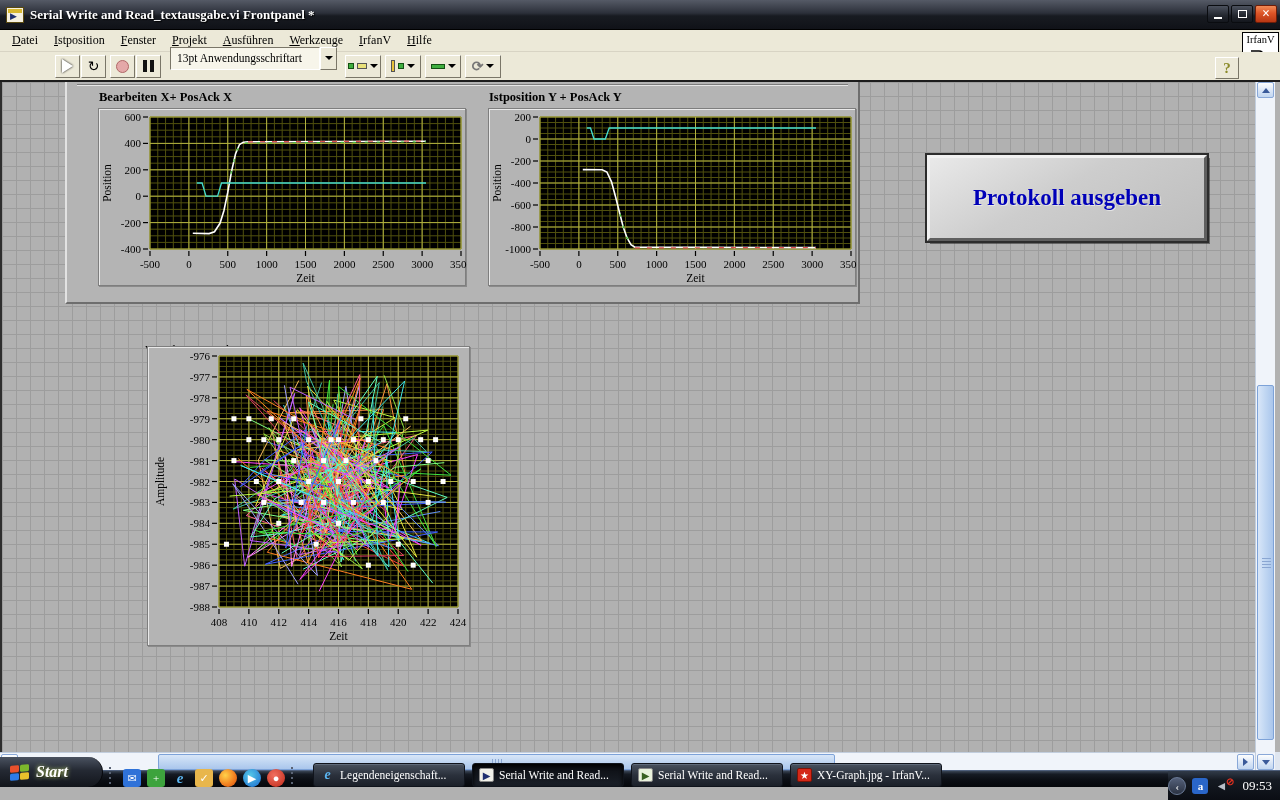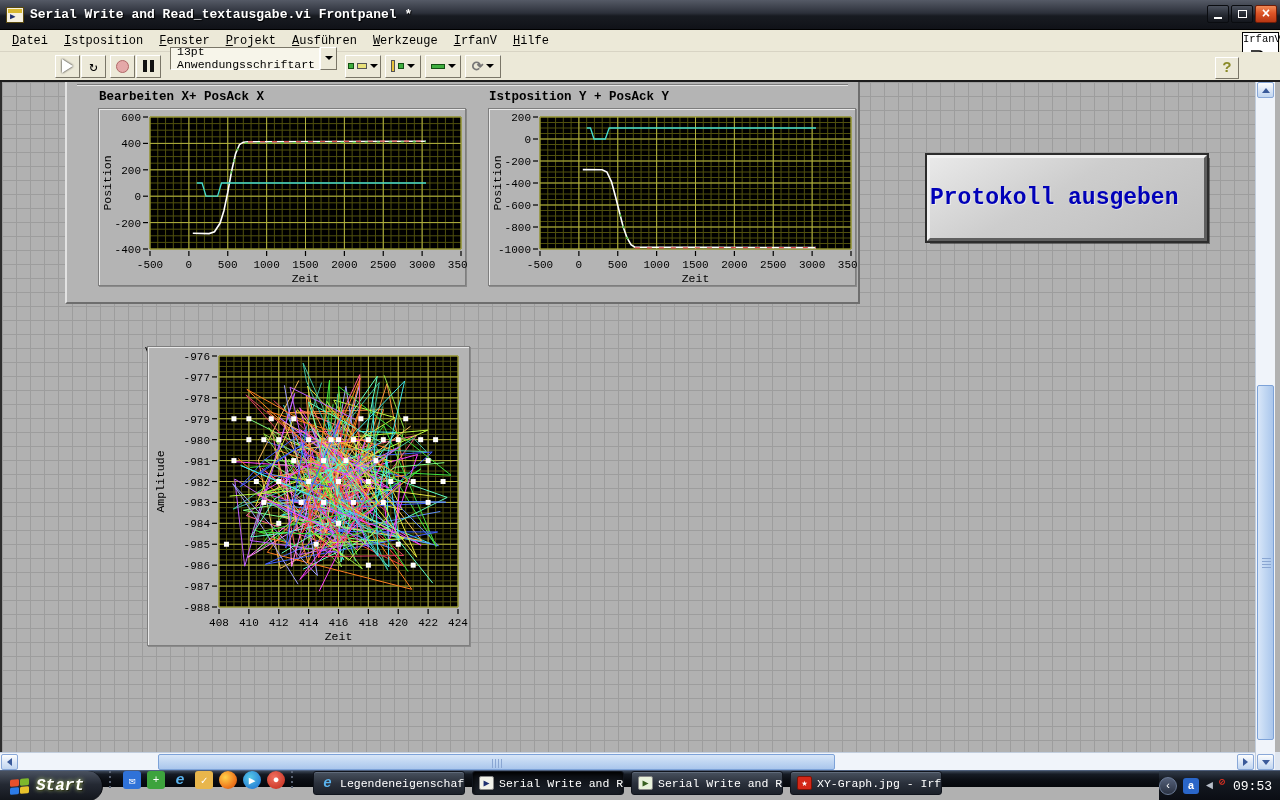--- a/index.html
+++ b/index.html
@@ -1,18 +1,18 @@
 <!DOCTYPE html>
 <html><head>
 <meta charset="utf-8">
 <style>
   html,body{margin:0;padding:0;background:#202020;}
   *{box-sizing:border-box;}
   .screen{position:relative;width:1280px;height:800px;overflow:hidden;
-    font-family:Liberation Mono, monospace;background:#b1b1b1;}
+    font-family:Liberation Serif, serif;background:#b1b1b1;}
 
   
   .titlebar{position:absolute;left:0;top:0;width:1280px;height:30px;
     background:linear-gradient(#555a66,#2c303a 45%,#181b21 55%,#101218);
     border-bottom:1px solid #000;display:flex;align-items:center;}
   .vi-icon{width:18px;height:16px;margin:0 6px 0 6px;background:#f5f0e0;border:1px solid #5a4a10;
     position:relative;}
   .vi-icon::before{content:"";position:absolute;left:1px;top:1px;right:1px;height:4px;background:#d8b830;}
   .vi-icon::after{content:"▶";position:absolute;left:3px;top:3px;font-size:9px;color:#203070;}
   .title-text{color:#fff;font-weight:bold;font-size:13px;text-shadow:1px 1px 1px #000;}
@@ -78,21 +78,21 @@
   .graph-title{position:absolute;font-size:12.5px;font-weight:bold;color:#000;}
   .graph-title.plain{font-weight:normal;font-size:11.5px;margin-top:12px;}
   .graph-panel{position:absolute;background:#b4b4b4;border:1px solid #7e7e7e;
     box-shadow:inset 1px 1px 0 #e9e9e9, 1px 1px 0 #8a8a8a;}
   .graph-panel svg{display:block;}
 
   .protokoll{position:absolute;left:925px;top:73px;width:280px;height:86px;
     background:linear-gradient(150deg,#e9e9e9,#cdcdcd 45%,#bdbdbd);
     border:3px solid;border-color:#f1f1f1 #5f5f5f #5f5f5f #f1f1f1;outline:2px solid #2c2c2c;
     box-shadow:3px 3px 0 rgba(40,40,40,.55);
-    display:flex;align-items:center;cursor:pointer;}
+    display:flex;align-items:center;justify-content:center;cursor:pointer;}
   .protokoll span{font-size:23px;font-weight:bold;color:#0000b8;
     text-shadow:1px 1px 0 rgba(255,255,255,.5);}
 
   
   .vscroll{position:absolute;right:5px;top:82px;width:20px;height:688px;background:#f0f4fa;
     border-left:1px solid #c2cede;}
   .sbtn{position:absolute;left:1px;width:17px;height:16px;border:1px solid #89a8d8;border-radius:2px;
     background:linear-gradient(#fdfefe,#d7e4f6 60%,#c2d6f0);display:flex;align-items:center;justify-content:center;}
   .tri-up-b{width:0;height:0;border-bottom:5px solid #3a5a9a;border-left:4px solid transparent;border-right:4px solid transparent;}
   .tri-down-b{width:0;height:0;border-top:5px solid #3a5a9a;border-left:4px solid transparent;border-right:4px solid transparent;}
@@ -108,21 +108,21 @@
     background:linear-gradient(#fdfefe,#d7e4f6 60%,#c2d6f0);display:flex;align-items:center;justify-content:center;}
   .hthumb{position:absolute;top:1px;left:158px;width:677px;height:16px;border:1px solid #7da2d8;
     border-radius:2px;background:linear-gradient(#d8e6f8,#c0d6f2 50%,#aac6ec);}
   .grip-v{position:absolute;top:4px;left:50%;margin-left:-5px;width:10px;height:9px;
     background:repeating-linear-gradient(90deg,#8aa6d2 0 1px,transparent 1px 3px);}
   .corner{position:absolute;right:0;top:752px;width:5px;height:18px;background:#dfe6f0;}
 
   
   .taskbar{position:absolute;left:0;top:770px;width:1280px;height:17px;
     background:linear-gradient(#3a4656,#161b24 20%,#0b0e14 55%,#05070b);
-    border-top:1px solid #4e5f7c;display:flex;align-items:flex-start;}
+    border-top:1px solid #4e5f7c;display:flex;align-items:flex-end;}
   .startbtn{position:relative;width:103px;height:30px;border-radius:0 15px 15px 0;
     background:linear-gradient(#4a5260,#242933 45%,#12151b);
     box-shadow:inset 0 1px 0 #6a7florida;display:flex;align-items:center;padding-left:10px;gap:7px;
     border-right:1px solid #05070b;}
   .flag{display:grid;grid-template-columns:9px 9px;grid-template-rows:7px 7px;gap:1px;transform:skewY(-6deg);}
   .flag i{border-radius:1.5px;display:block;}
   .flag i:nth-child(1){background:#e8502c;}.flag i:nth-child(2){background:#7db72c;}
   .flag i:nth-child(3){background:#2c7be8;}.flag i:nth-child(4){background:#e8c22c;}
   .start-label{color:#fff;font-weight:bold;font-style:italic;font-size:16px;
     text-shadow:0 0 4px #cfe87a,1px 1px 1px #000;}

